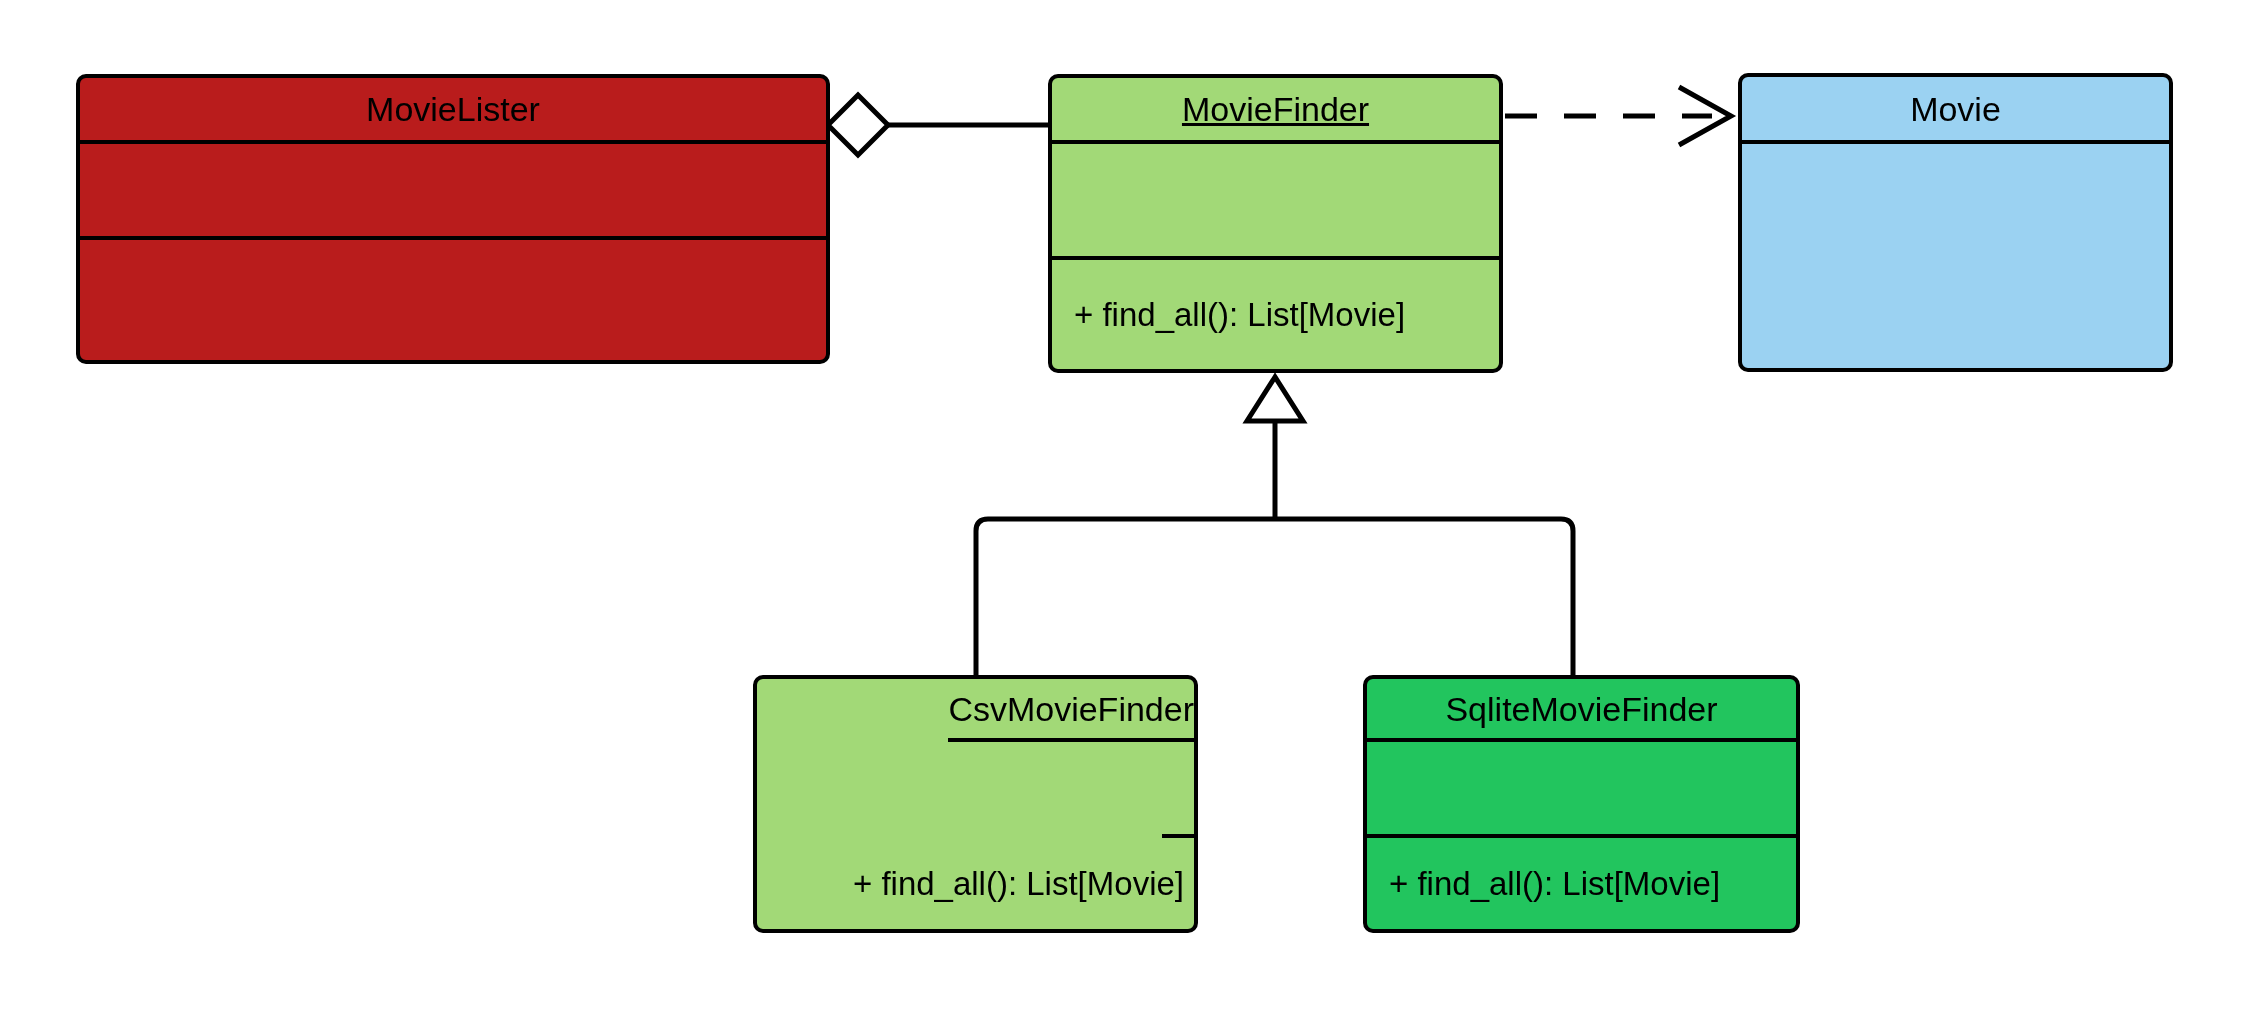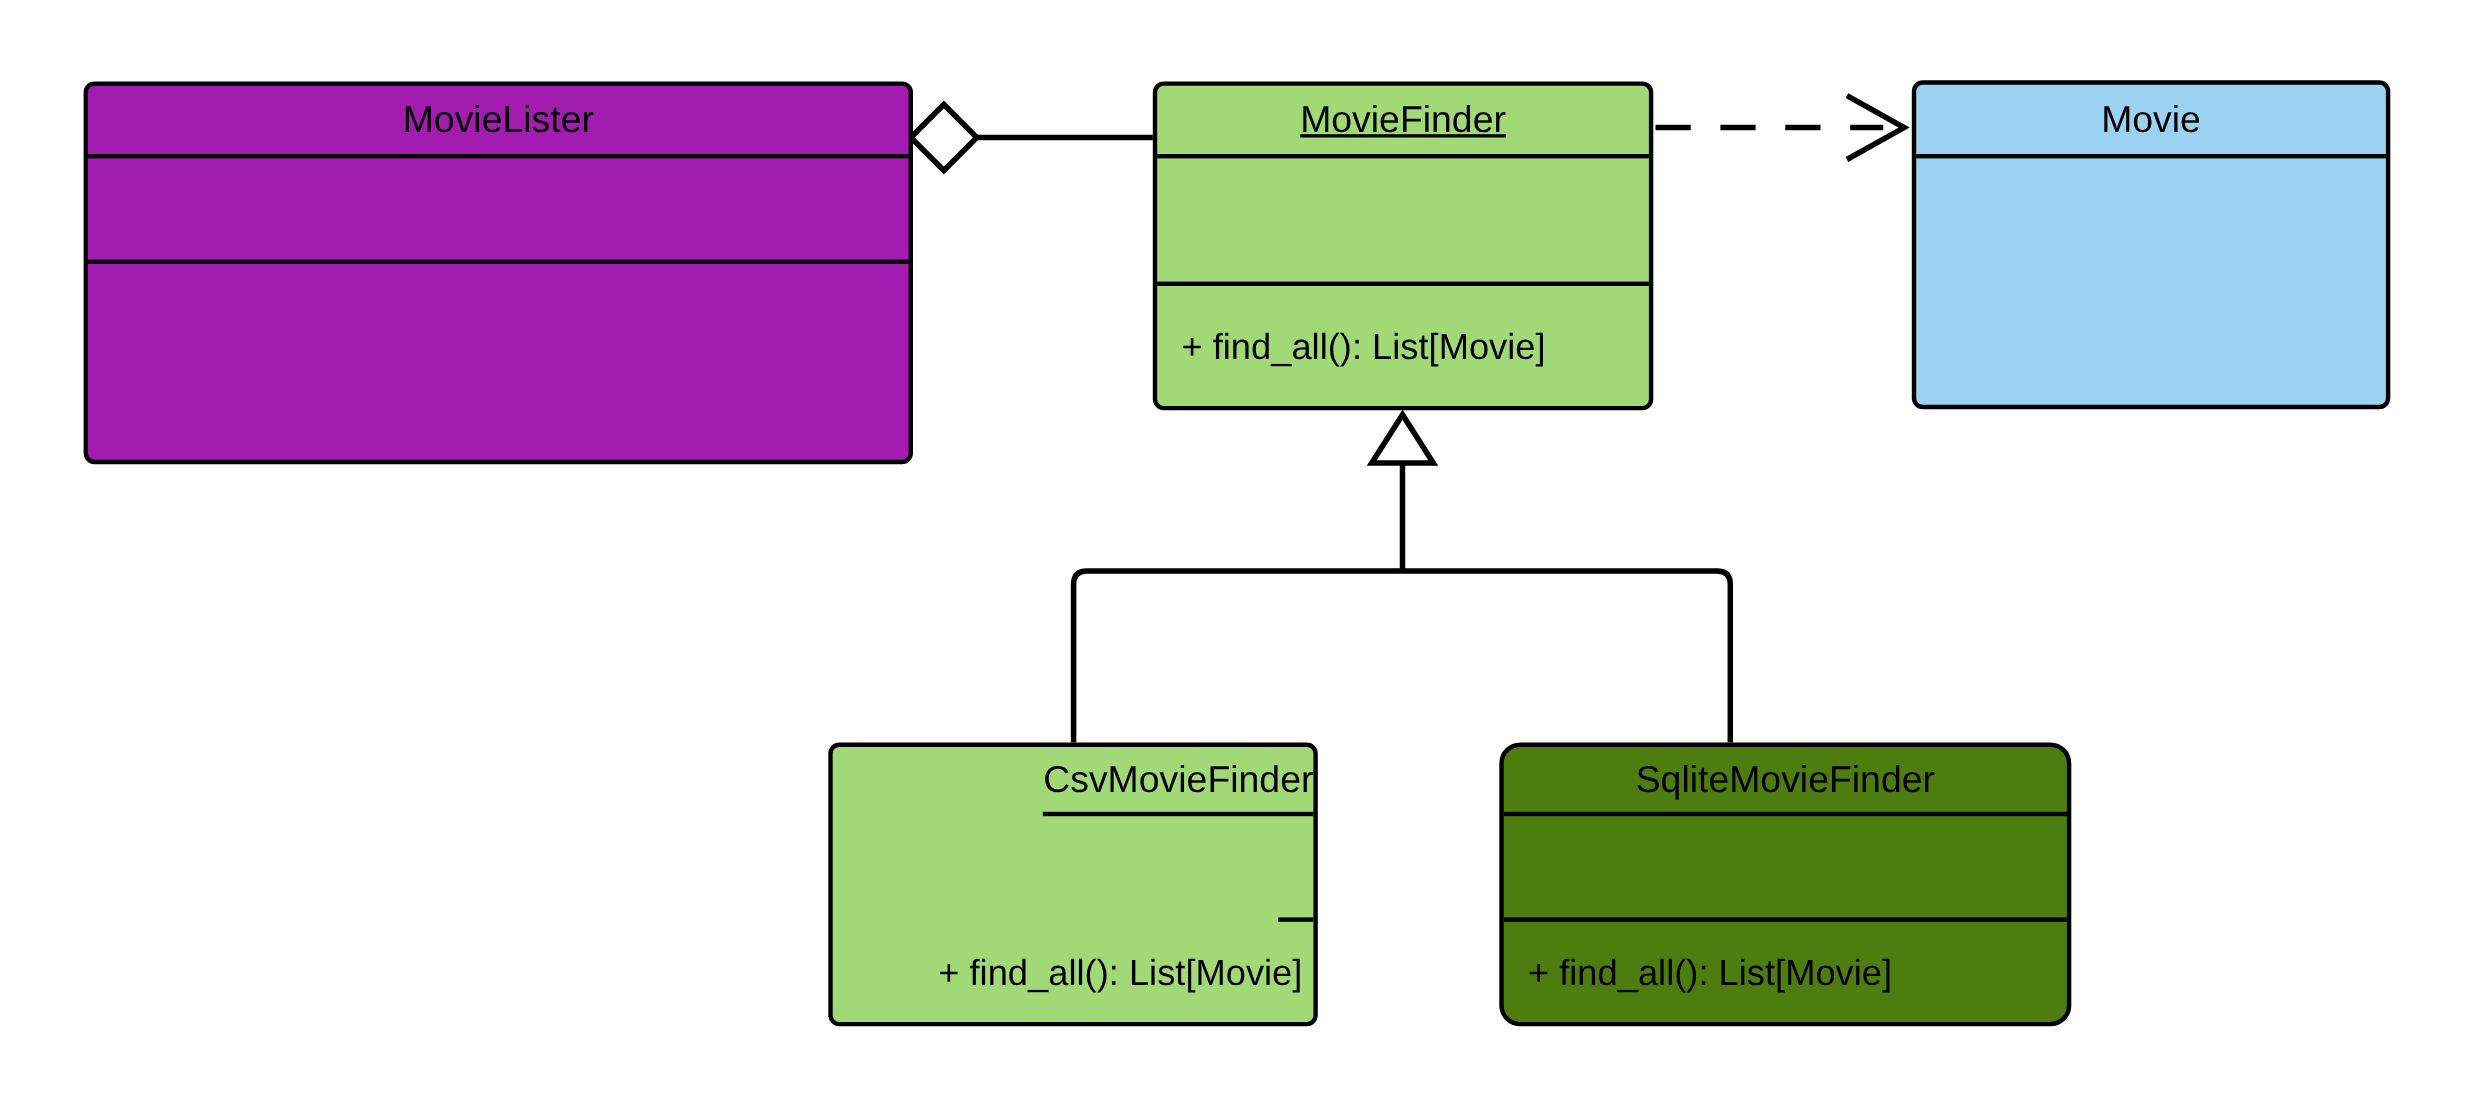--- a/index.html
+++ b/index.html
@@ -48,37 +48,37 @@
     border-bottom: 4px solid #000000;
   }
   .uml-class .methods {
     flex: 1;
   }
   .member {
     line-height: 40px;
     white-space: nowrap;
   }
   
-  .node-movielister { left: 76px;  top: 74px;  width: 754px; height: 348px; background: #a21caf; }
+  .node-movielister { left: 76px;  top: 74px;  width: 754px; height: 290px; background: #b91c1c; }
   .node-movielister .title { height: 66px; }
   .node-movielister .attrs { height: 96px; }
 
   .node-moviefinder { left: 1048px; top: 74px; width: 455px; height: 299px; background: #A2D977; }
   .node-moviefinder .title { height: 66px; text-decoration: underline; }
   .node-moviefinder .attrs { height: 116px; }
 
   .node-movie { left: 1738px; top: 73px; width: 435px; height: 299px; background: #9BD2F2; }
   .node-movie .title { height: 67px; }
   .node-movie .attrs { height: 156px; }
 
   .node-csvmoviefinder { left: 753px; top: 675px; width: 445px; height: 258px; background: #A2D977; align-items: flex-end; }
   .node-csvmoviefinder .title { height: 63px; }
   .node-csvmoviefinder .attrs { height: 96px; }
 
-  .node-sqlitemoviefinder { left: 1363px; top: 675px; width: 520px; height: 258px; background: #4d7c0f; border-radius: 19px; }
+  .node-sqlitemoviefinder { left: 1363px; top: 675px; width: 437px; height: 258px; background: #22c55e; }
   .node-sqlitemoviefinder .title { height: 63px; }
   .node-sqlitemoviefinder .attrs { height: 96px; }
 
   
   #connectors {
     position: absolute;
     left: 0;
     top: 0;
     width: 2250px;
     height: 1011px;

